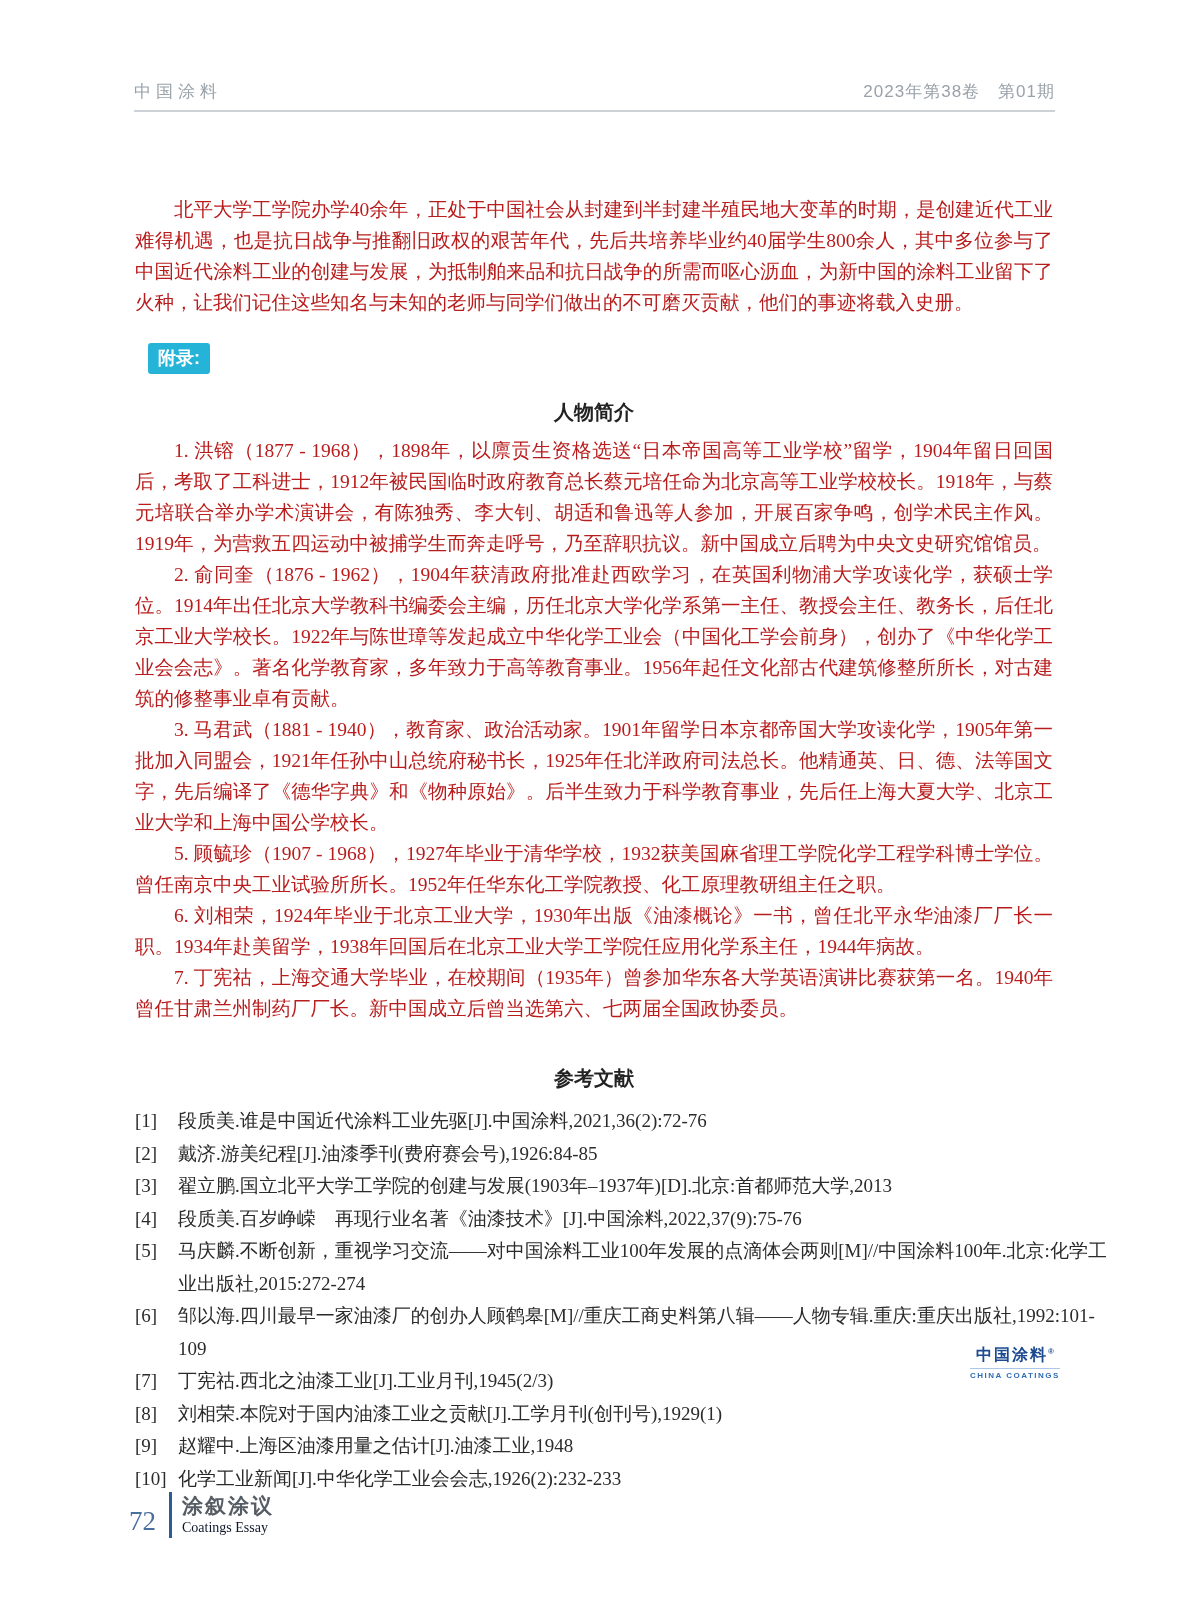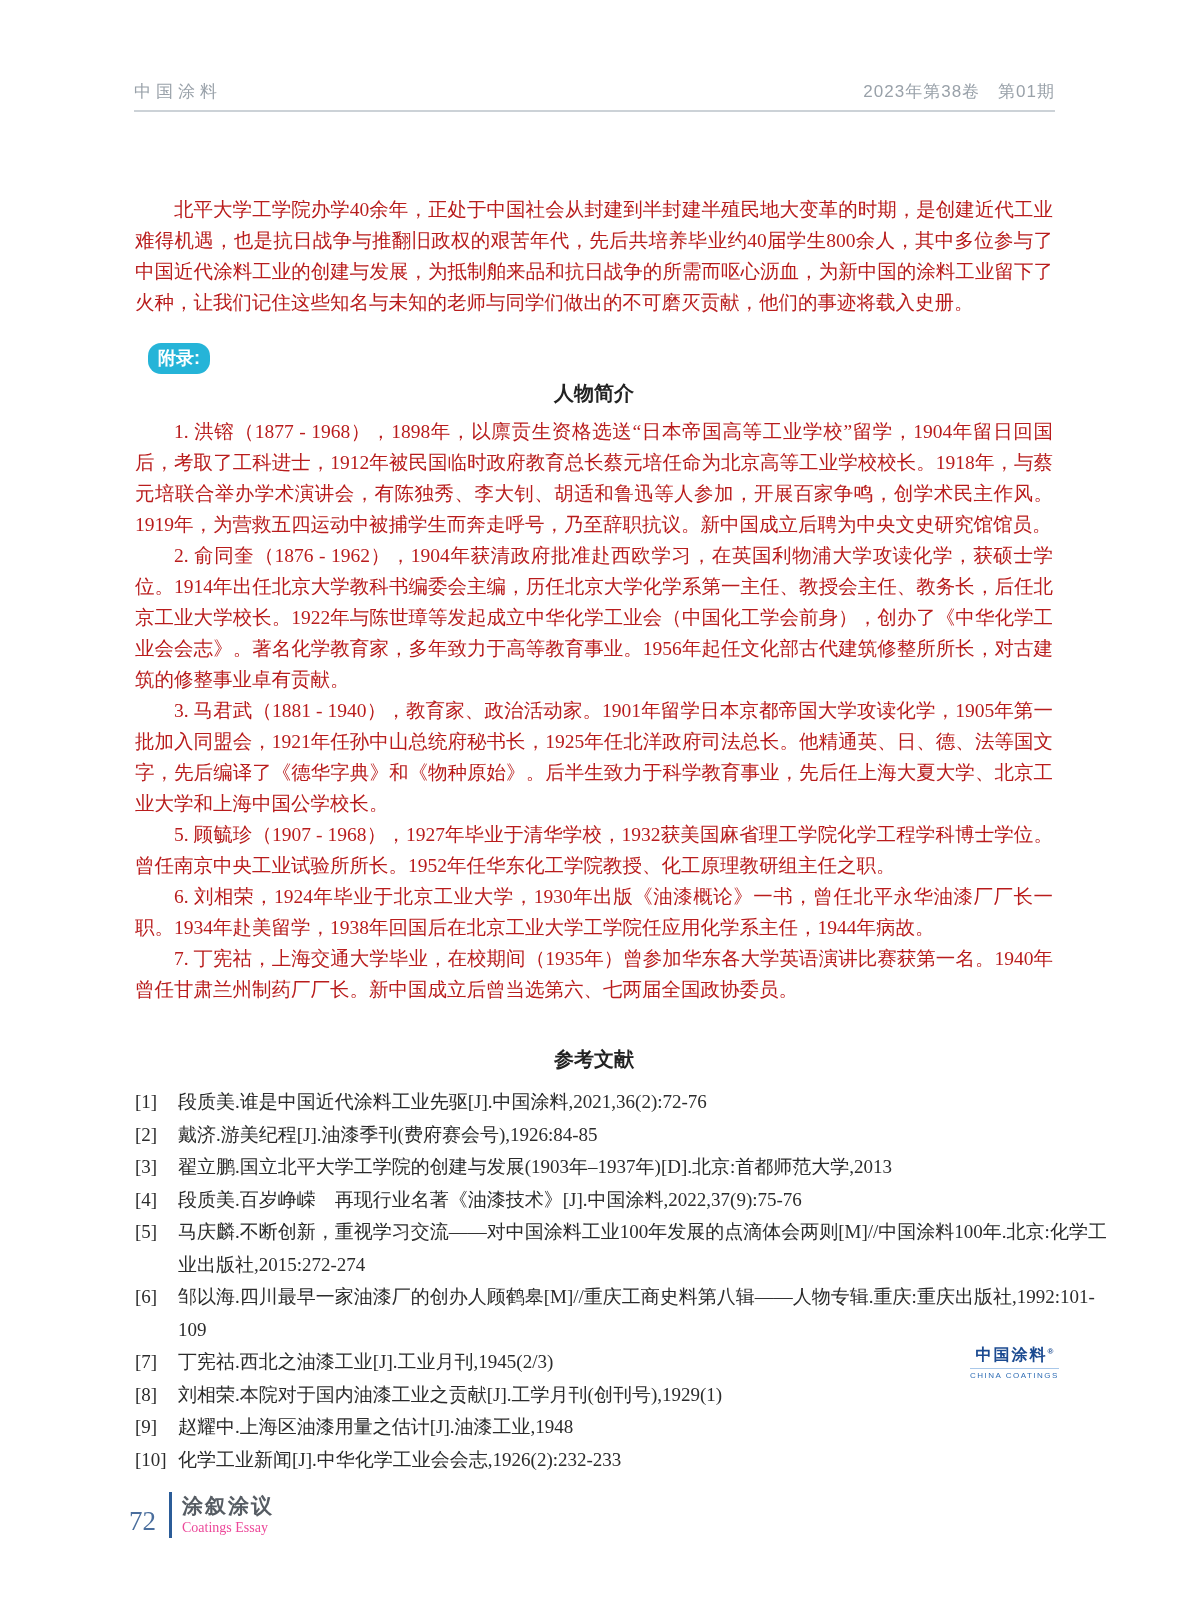--- a/index.html
+++ b/index.html
@@ -38,24 +38,24 @@
   .badge {
     display:inline-block;
     margin:25px 0 0 13px;
     background:#25b4d8;
     color:#ffffff;
     font-family:"Liberation Sans","DejaVu Sans",sans-serif;
     font-weight:bold;
     font-size:18px;
     line-height:1;
     padding:6px 10px 7px 10px;
-    border-radius:13px;
+    border-radius:3px;
   }
   .sec-title {
-    margin:6px 0 9px 0;
+    margin:25px 0 9px 0;
     text-align:center;
     font-family:"Liberation Sans","DejaVu Sans",sans-serif;
     font-weight:bold;
     font-size:20px;
     color:#222222;
   }
   .refs-title { margin-top:41px; }
   
   .refs { margin-top:13px; width:988px; }
   .ref-row {
@@ -74,21 +74,21 @@
   }
   .logo-cn {
     color:#1b4a90; font-weight:bold; font-size:16px; letter-spacing:2px;
     white-space:nowrap;
   }
   .logo-cn .reg { font-size:8px; vertical-align:super; letter-spacing:0; }
   .logo-en {
     margin-top:2px;
     border-top:1px solid #a9c8ea;
     padding-top:2px;
-    color:#2f6db5; font-weight:normal; font-size:8px; letter-spacing:1.5px;
+    color:#2f6db5; font-weight:bold; font-size:8px; letter-spacing:1.5px;
     white-space:nowrap;
   }
   
   .footer {
     position:absolute; left:129px; top:1492px;
     display:flex; align-items:center;
   }
   .page-num {
     font-size:27px; color:#4a6e9d;
     font-family:"Liberation Serif","DejaVu Serif",serif;
@@ -97,21 +97,21 @@
   .footer-bar {
     width:3px; height:46px; background:#2b5c98;
     margin:0 10px 0 13px;
   }
   .footer-cn {
     font-family:"Liberation Sans","DejaVu Sans",sans-serif;
     font-weight:bold; font-size:21px; color:#565c63; letter-spacing:2px;
     line-height:1.1;
   }
   .footer-en {
-    font-size:14px; color:#ec4899; margin-top:3px;
+    font-size:14px; color:#0f172a; margin-top:3px;
     font-family:"Liberation Serif","DejaVu Serif",serif;
   }
 </style>
 </head>
 <body>
 
 <div class="page">
 
   <div class="header">
     <span class="journal">中国涂料</span>

